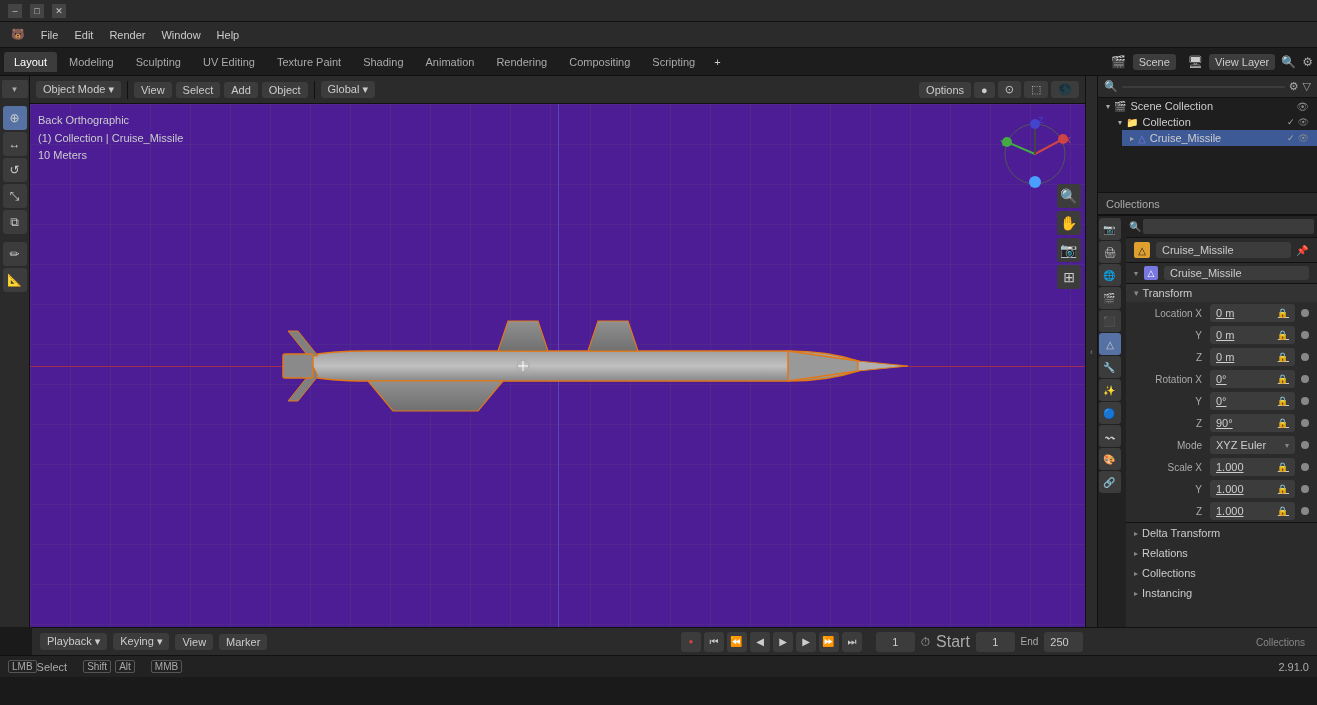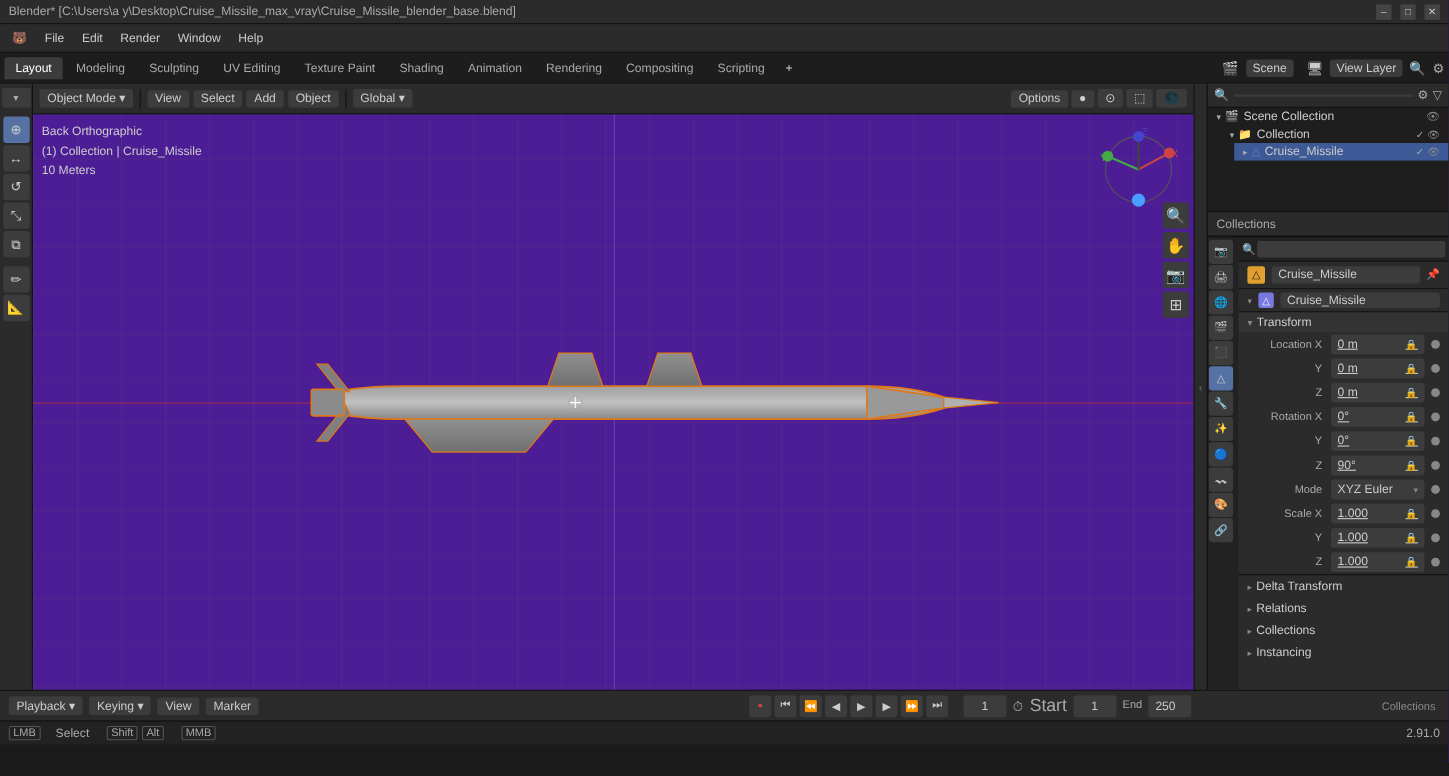--- a/index.html
+++ b/index.html
@@ -418,20 +418,21 @@
 
     
     #bottom-controls {
       height: 28px;
       background: #2b2b2b;
       display: flex;
       align-items: center;
       padding: 0 6px;
       gap: 4px;
       border-top: 1px solid #111;
+      margin-left: 32px;
     }
 
     
     .outliner-footer {
       height: 22px;
       background: #2b2b2b;
       display: flex;
       align-items: center;
       padding: 0 8px;
       font-size: 11px;
@@ -447,21 +448,20 @@
       padding: 2px 8px;
       height: 20px;
       gap: 4px;
       cursor: pointer;
     }
   </style>
 </head>
 <body>
 
 <div id="titlebar">
-  <span class="title">Blender* [C:\Users\a y\Desktop\Cruise_Missile_max_vray\Cruise_Missile_blender_base.blend]</span>
   <div class="win-controls">
     <span>–</span>
     <span>□</span>
     <span>✕</span>
   </div>
 </div>
 
 <div id="menubar">
   <span class="menu-item">🐻</span>
   <span class="menu-item">File</span>
@@ -876,21 +876,21 @@
       <span>250</span>
     </div>
   </div>
 
   <div style="width:220px;text-align:right;padding-right:4px;">
     <span style="color:#888;font-size:10px;">Collections</span>
   </div>
 </div>
 
 <div id="statusbar">
-  <span style="display:flex;align-items:center;gap:14px;">
+  <span style="display:flex;align-items:center;gap:0;">
     <span style="font-size:10px;border:1px solid #555;padding:0 3px;border-radius:2px;color:#aaa;">LMB</span>
     <span>Select</span>
   </span>
   <span style="display:flex;align-items:center;gap:4px;">
     <span style="font-size:10px;border:1px solid #555;padding:0 3px;border-radius:2px;color:#aaa;">Shift</span>
     <span style="font-size:10px;border:1px solid #555;padding:0 3px;border-radius:2px;color:#aaa;">Alt</span>
   </span>
   <span style="display:flex;align-items:center;gap:4px;">
     <span style="font-size:10px;border:1px solid #555;padding:0 3px;border-radius:2px;color:#aaa;">MMB</span>
   </span>

